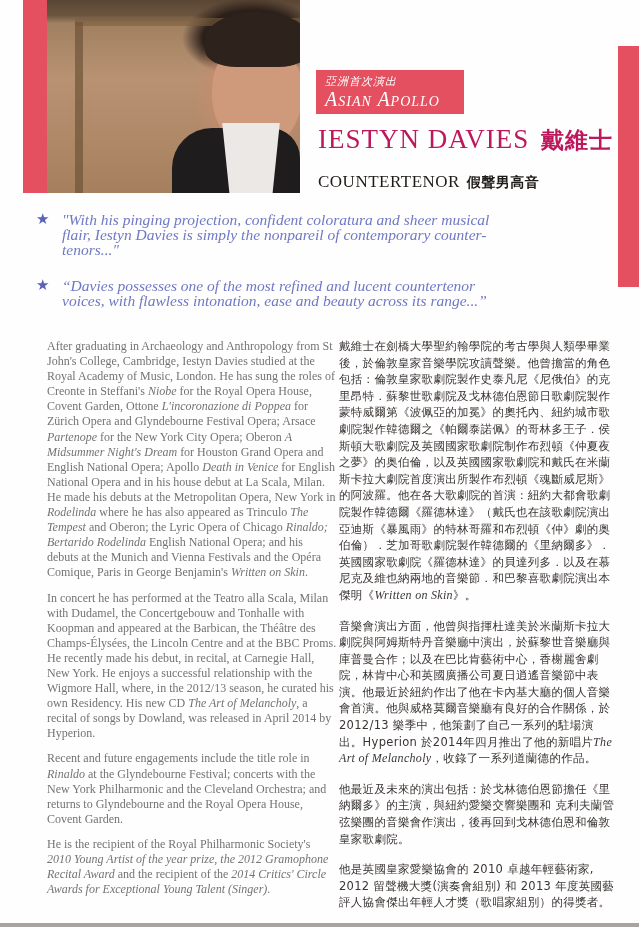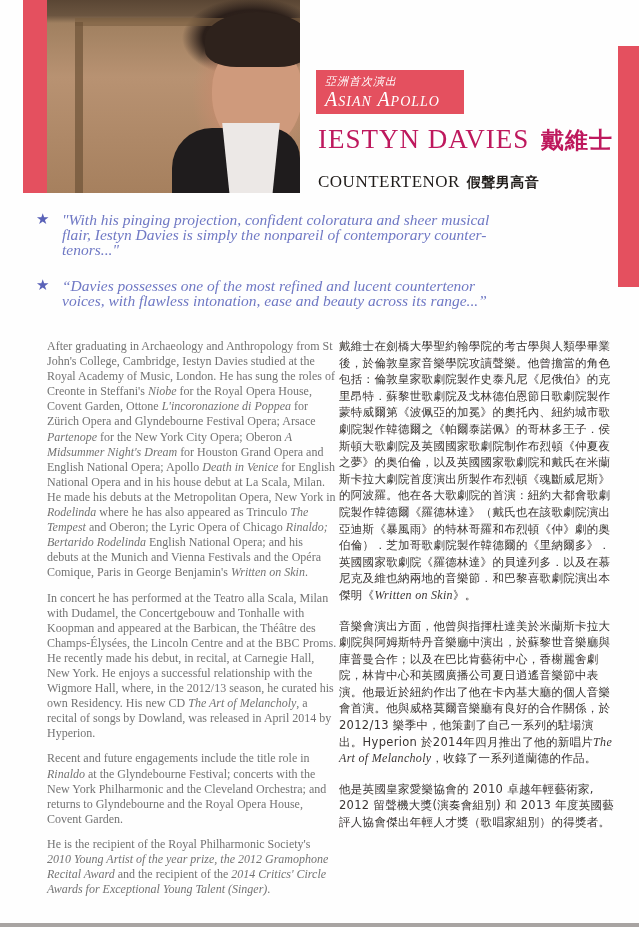--- a/index.html
+++ b/index.html
@@ -95,16 +95,17 @@
 <div class="col-en">
   <p><span>After graduating in Archaeology and Anthropology from St John's College, Cambridge, Iestyn Davies studied at the Royal Academy of Music, London. He has sung the roles of Creonte in Steffani's </span><i>Niobe</i><span> for the Royal Opera House, Covent Garden, Ottone </span><i>L'incoronazione di Poppea</i><span> for Zürich Opera and Glyndebourne Festival Opera; Arsace </span><i>Partenope</i><span> for the New York City Opera; Oberon </span><i>A Midsummer Night's Dream</i><span> for Houston Grand Opera and English National Opera; Apollo </span><i>Death in Venice</i><span> for English National Opera and in his house debut at La Scala, Milan. He made his debuts at the Metropolitan Opera, New York in </span><i>Rodelinda</i><span> where he has also appeared as Trinculo </span><i>The Tempest</i><span> and Oberon; the Lyric Opera of Chicago </span><i>Rinaldo; Bertarido Rodelinda</i><span> English National Opera; and his debuts at the Munich and Vienna Festivals and the Opéra Comique, Paris in George Benjamin's </span><i>Written on Skin</i><span>.</span></p>
   <p><span>In concert he has performed at the Teatro alla Scala, Milan with Dudamel, the Concertgebouw and Tonhalle with Koopman and appeared at the Barbican, the Théâtre des Champs-Élysées, the Lincoln Centre and at the BBC Proms. He recently made his debut, in recital, at Carnegie Hall, New York. He enjoys a successful relationship with the Wigmore Hall, where, in the 2012/13 season, he curated his own Residency. His new CD </span><i>The Art of Melancholy</i><span>, a recital of songs by Dowland, was released in April 2014 by Hyperion.</span></p>
   <p><span>Recent and future engagements include the title role in </span><i>Rinaldo</i><span> at the Glyndebourne Festival; concerts with the New York Philharmonic and the Cleveland Orchestra; and returns to Glyndebourne and the Royal Opera House, Covent Garden.</span></p>
   <p><span>He is the recipient of the Royal Philharmonic Society's </span><i>2010 Young Artist of the year prize, the 2012 Gramophone Recital Award</i><span> and the recipient of the </span><i>2014 Critics' Circle Awards for Exceptional Young Talent (Singer)</i><span>.</span></p>
 </div>
 
 <div class="col-zh">
   <p><span>戴維士在劍橋大學聖約翰學院的考古學與人類學畢業後，於倫敦皇家音樂學院攻讀聲樂。他曾擔當的角色包括：倫敦皇家歌劇院製作史泰凡尼《尼俄伯》的克里昂特．蘇黎世歌劇院及戈林德伯恩節日歌劇院製作蒙特威爾第《波佩亞的加冕》的奧托內、紐約城市歌劇院製作韓德爾之《帕爾泰諾佩》的哥林多王子．侯斯頓大歌劇院及英國國家歌劇院制作布烈頓《仲夏夜之夢》的奥伯倫，以及英國國家歌劇院和戴氏在米蘭斯卡拉大劇院首度演出所製作布烈頓《魂斷威尼斯》的阿波羅。他在各大歌劇院的首演：紐約大都會歌劇院製作韓德爾《羅德林達》（戴氏也在該歌劇院演出亞迪斯《暴風雨》的特林哥羅和布烈頓《仲》劇的奥伯倫）．芝加哥歌劇院製作韓德爾的《里納爾多》．英國國家歌劇院《羅德林達》的貝達列多．以及在慕尼克及維也納兩地的音樂節．和巴黎喜歌劇院演出本傑明《</span><i>Written on Skin</i><span>》。</span></p>
   <p><span>音樂會演出方面，他曾與指揮杜達美於米蘭斯卡拉大劇院與阿姆斯特丹音樂廳中演出，於蘇黎世音樂廳與庫普曼合作；以及在巴比肯藝術中心，香榭麗舍劇院，林肯中心和英國廣播公司夏日逍遙音樂節中表演。他最近於紐約作出了他在卡內基大廳的個人音樂會首演。他與威格莫爾音樂廳有良好的合作關係，於 2012/13 樂季中，他策劃了自己一系列的駐場演出。Hyperion 於2014年四月推出了他的新唱片</span><i>The Art of Melancholy</i><span>，收錄了一系列道蘭德的作品。</span></p>
+  <p>他最近及未來的演出包括：於戈林德伯恩節擔任《里納爾多》的主演，與紐約愛樂交響樂團和 克利夫蘭管弦樂團的音樂會作演出，後再回到戈林德伯恩和倫敦皇家歌劇院。</p>
   <p>他是英國皇家愛樂協會的 2010 卓越年輕藝術家, 2012 留聲機大獎(演奏會組別) 和 2013 年度英國藝評人協會傑出年輕人才獎（歌唱家組別）的得獎者。</p>
 </div>
 
 <div class="bottom-line"></div>
 
 </body></html>

